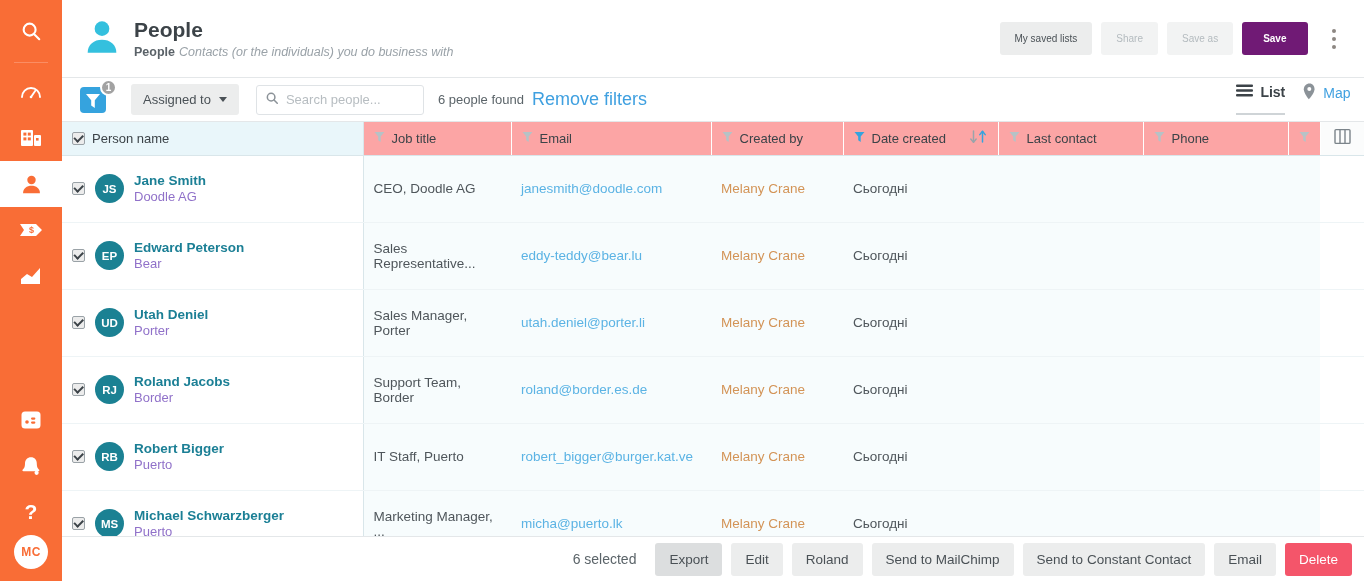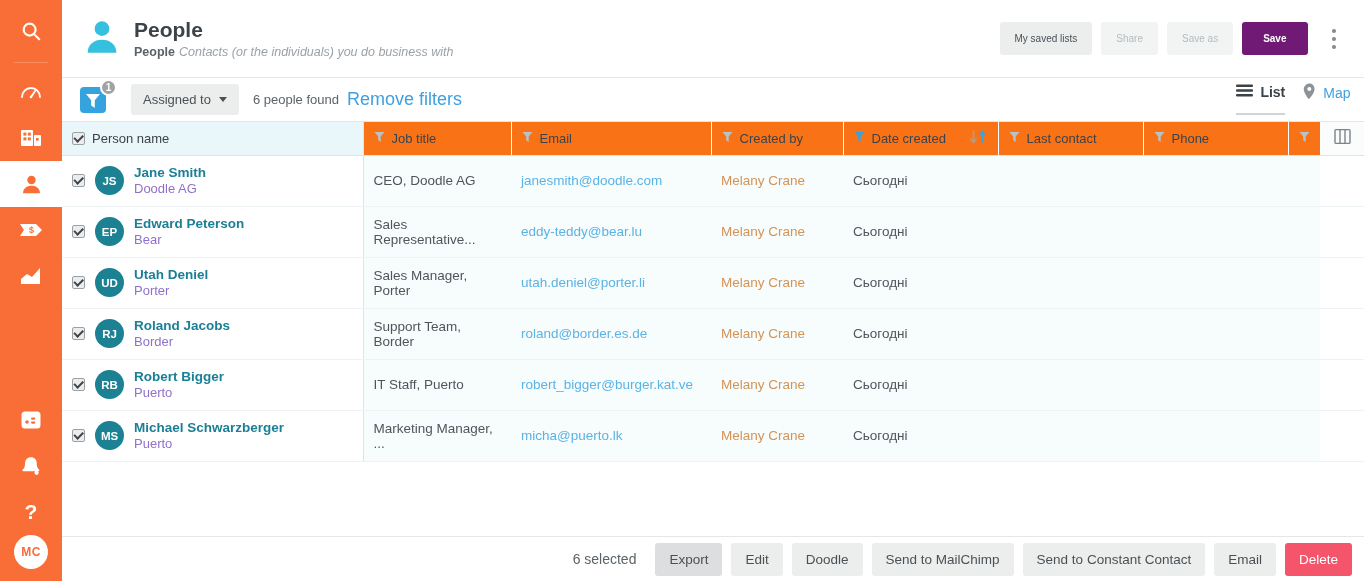--- a/index.html
+++ b/index.html
@@ -101,29 +101,29 @@
   .remove-filters { margin-left: 8px; font-size: 18px; color: #3fa0e0; cursor: pointer; white-space: nowrap; text-align: center; }
   .view-switch { margin-left: auto; display: flex; align-items: center; gap: 18px; }
   .view-tab { display: flex; align-items: center; gap: 7px; font-size: 14px; cursor: pointer; padding-bottom: 13px; }
   .view-tab.active { color: #3c4348; font-weight: bold; border-bottom: 2px solid #cfd4d7; }
   .view-tab.inactive { color: #3fa0e0; }
 
   
   .table-wrap { position: relative; background: #fff; height: 385px; }
   table.grid { border-collapse: collapse; table-layout: fixed; width: 1302px; }
   table.grid th {
-    background: #f97316; height: 33px; font-size: 13px; font-weight: normal;
+    background: #fca5a5; height: 33px; font-size: 13px; font-weight: normal;
     color: #3c4348; text-align: left; padding: 0 10px;
     border-right: 1px solid #ffffff; border-bottom: 1px solid #d9e6ea;
     vertical-align: middle;
   }
   table.grid th .th-inner { display: flex; align-items: center; gap: 7px; }
   table.grid th .sort-ico { margin-left: auto; }
   table.grid td {
-    height: 45px; font-size: 13.5px; color: #4f565b; padding: 9px 10px;
+    height: 45px; font-size: 13.5px; color: #4f565b; padding: 17px 10px;
     border-bottom: 1px solid #eef4f6; background: #f7fcfd; vertical-align: middle;
   }
   table.grid td.col-name { background: #ffffff; border-right: 1px solid #d9e6ea; padding-left: 10px; }
   table.grid th.col-name { background: #e9f6fa; border-right: 1px solid #d9e6ea; }
   .cell-person { display: flex; align-items: center; gap: 10px; }
   .avatar-circle {
     width: 29px; height: 29px; border-radius: 50%; background: #1b8193;
     color: #fff; font-size: 11.5px; font-weight: bold;
     display: flex; align-items: center; justify-content: center; flex: 0 0 29px;
   }
@@ -284,20 +284,29 @@
       <div class="filter-btn">
         <svg width="30" height="30" viewBox="0 0 30 30">
           <rect x="2" y="2" width="26" height="26" rx="4" fill="#35a3de"></rect>
           <path d="M8 9 h14 l-5.2 6.2 V23 l-3.6-2.4 v-5.4 z" fill="#ffffff"></path>
         </svg>
         <div class="filter-badge">1</div>
       </div>
       <div class="assigned-btn">
         <span>Assigned to</span>
         <span class="caret"></span>
+      </div>
+      <div class="search-box">
+        <span>
+          <svg width="14" height="14" viewBox="0 0 24 24" fill="none" stroke="#8b9298" stroke-width="2.6">
+            <circle cx="10.5" cy="10.5" r="6.5"></circle>
+              <line x1="15.5" y1="15.5" x2="21" y2="21" stroke-linecap="round"></line>
+          </svg>
+        </span>
+        <input type="text" placeholder="Search people..." style="">
       </div>
       <div class="found-text">6 people found</div>
       <div class="remove-filters">Remove filters</div>
       <div class="view-switch">
         <div class="view-tab active">
           <span>
             <svg width="17" height="13" viewBox="0 0 17 13" fill="#3c4348">
               <rect x="0" y="0.5" width="17" height="2.4" rx="1"></rect>
               <rect x="0" y="5.3" width="17" height="2.4" rx="1"></rect>
               <rect x="0" y="10.1" width="17" height="2.4" rx="1"></rect>
@@ -569,21 +578,21 @@
           </tbody>
       </table>
 
     </div>
 
     <div class="footer">
       <div class="sel-count">6 selected</div>
 
     <button class="fbtn hover">Export</button>
         <button class="fbtn">Edit</button>
-        <button class="fbtn">Doodle</button>
+        <button class="fbtn">Roland</button>
         <button class="fbtn">Send to MailChimp</button>
         <button class="fbtn">Send to Constant Contact</button>
         <button class="fbtn">Email</button>
         <button class="fbtn red">Delete</button>
       </div>
 
   </div>
 </div>
 
 </body></html>

